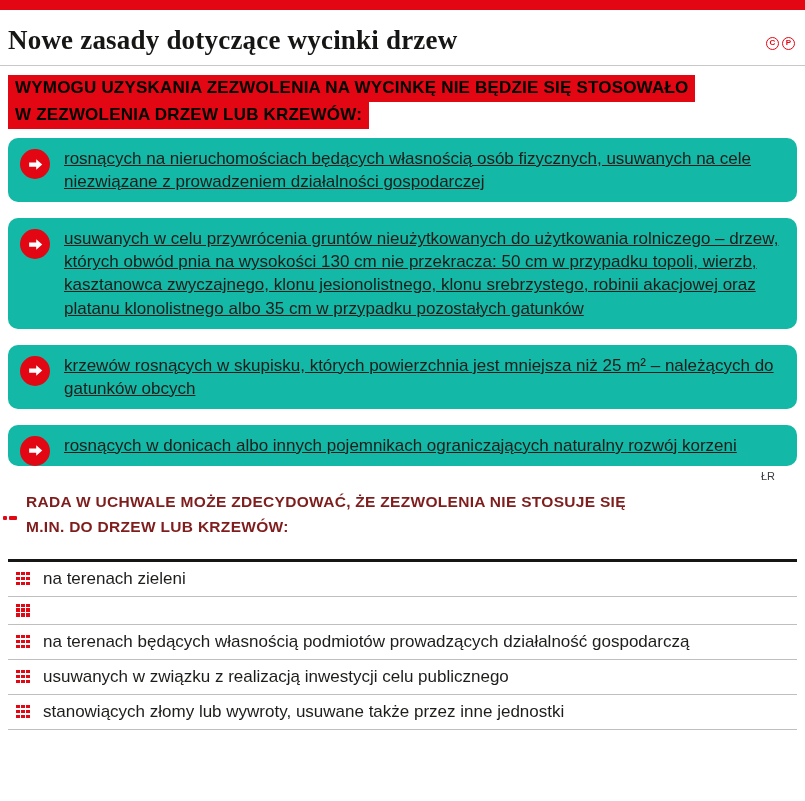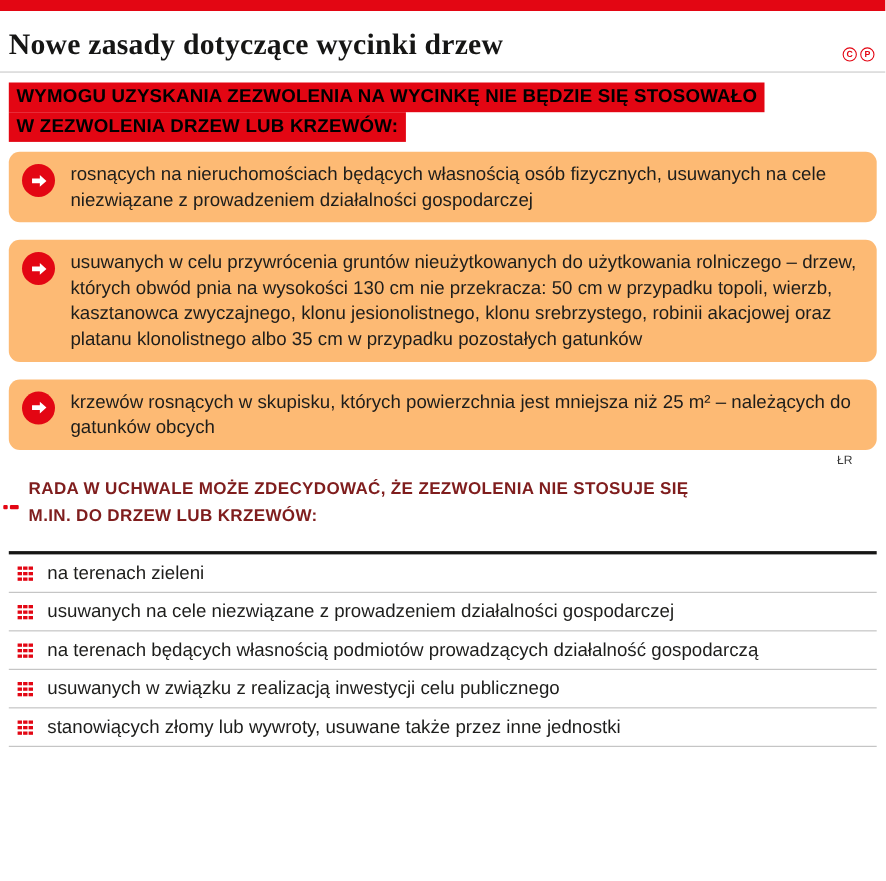--- a/index.html
+++ b/index.html
@@ -5,21 +5,21 @@
   * { margin:0; padding:0; box-sizing:border-box; }
   html,body {
     width:805px; height:801px; overflow:hidden;
     background:#ffffff;
     font-family:"Liberation Sans", sans-serif;
     color:#1d1d1b;
   }
   .topbar { height:10px; width:100%; background:#e30613; }
 
   .header {
-    display:flex; justify-content:space-between; align-items:flex-end;
+    display:flex; justify-content:space-between; align-items:center;
     padding:15px 8px 9px 8px;
     border-bottom:1px solid #c8c8c8;
   }
   .title {
     font-family:"Liberation Serif", serif;
     font-weight:bold; font-size:27px; color:#161615; letter-spacing:0.2px;
   }
   .badges { display:flex; gap:3px; margin-top:5px; margin-right:2px; }
   .badge {
     width:13px; height:13px; border-radius:50%;
@@ -33,24 +33,24 @@
     display:table;
     background:#e30613; color:#000000;
     font-weight:bold; font-size:17px; letter-spacing:0.2px;
     padding:3px 7px 4px 7px;
     white-space:nowrap;
   }
 
   .boxes { padding:7px 8px 0 8px; display:flex; flex-direction:column; gap:16px; }
   .pinkbox {
     position:relative;
-    background:#fdba74;
+    background:#14b8a6;
     border-radius:10px;
     padding:9px 7px 9px 56px;
-    font-size:17px; line-height:1.36; color:#1d1d1b;
+    font-size:17px; line-height:1.36; color:#1d1d1b;text-decoration:underline;
   }
   .arrow-circle {
     position:absolute; left:12px; top:11px;
     width:30px; height:30px; border-radius:50%;
     background:#e30613;
     display:flex; align-items:center; justify-content:center;
   }
   .arrow-circle svg { display:block; }
 
   .credit { text-align:right; padding:4px 30px 0 0; font-size:11px; color:#3a3a3a; }
@@ -122,20 +122,28 @@
 
     <div class="pinkbox">
       <span class="arrow-circle">
         <svg width="17" height="17" viewBox="0 0 24 24">
             <path d="M3 9 h10 V4.5 L21.5 12 L13 19.5 V15 H3 z" fill="#ffffff"></path>
           </svg>
       </span>
       <p>krzewów rosnących w skupisku, których powierzchnia jest mniejsza niż 25 m² – należących do gatunków obcych</p>
     </div>
 
+    <div class="pinkbox">
+      <span class="arrow-circle">
+        <svg width="17" height="17" viewBox="0 0 24 24">
+            <path d="M3 9 h10 V4.5 L21.5 12 L13 19.5 V15 H3 z" fill="#ffffff"></path>
+          </svg>
+      </span>
+      <p>rosnących w donicach albo innych pojemnikach ograniczających naturalny rozwój korzeni</p>
+    </div>
 
   </div>
 
   <div class="credit">ŁR</div>
 
   <div class="sec2-head">
     <span class="dash-icon">
       <i class="dot"></i>
         <i class="dash"></i>
     </span>
@@ -164,21 +172,20 @@
           <i></i>
           <i></i>
           <i></i>
           <i></i>
           <i></i>
           <i></i>
           <i></i>
           <i></i>
           <i></i>
         </span>
-      <span>usuwanych na cele niezwiązane z prowadzeniem działalności gospodarczej</span>
     </div>
 
     <div class="list-item">
       <span class="grid-icon">
           <i></i>
           <i></i>
           <i></i>
           <i></i>
           <i></i>
           <i></i>

